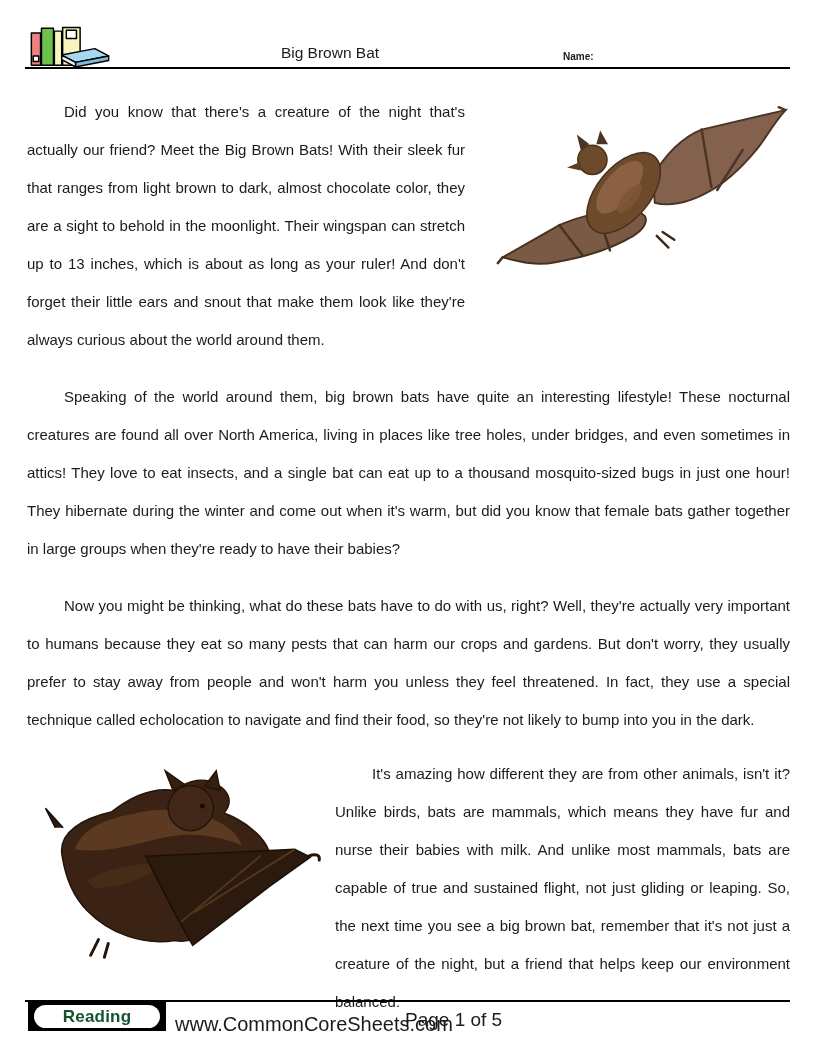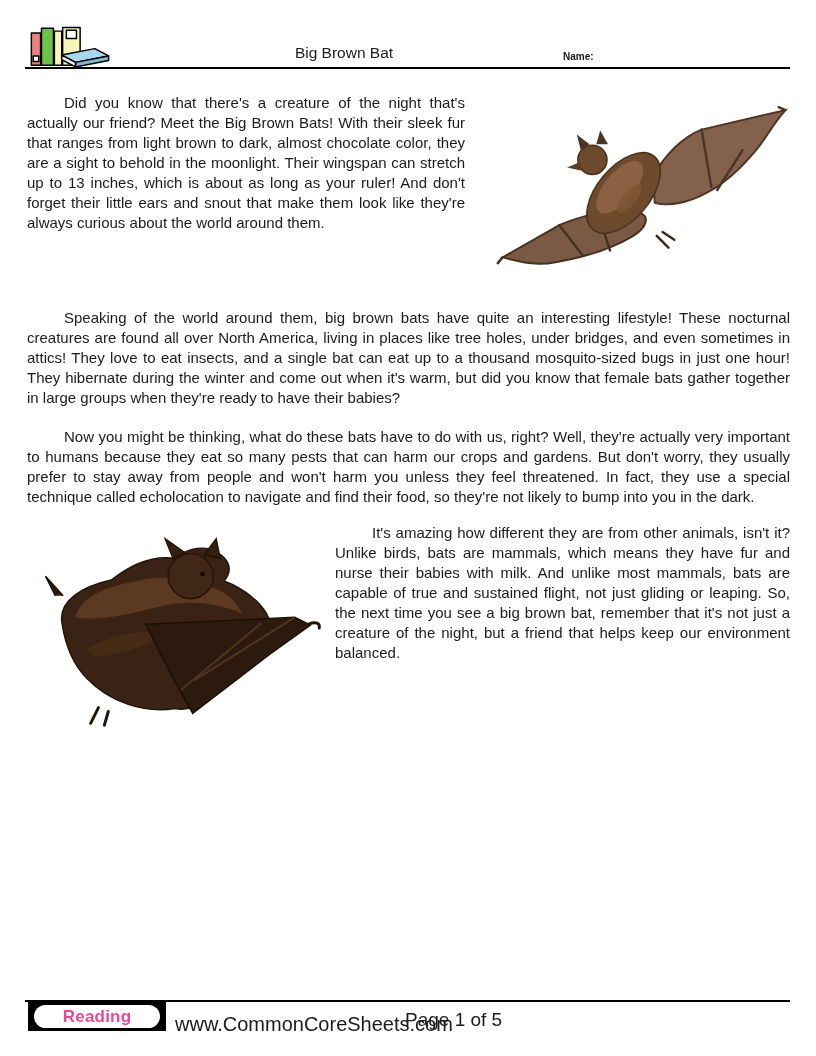--- a/index.html
+++ b/index.html
@@ -13,35 +13,35 @@
     overflow:hidden;
   }
 
   
   .header {
     position:absolute; left:25px; right:26px; top:0; height:67px;
     border-bottom:2.5px solid #000;
   }
   .logo { position:absolute; left:0px; bottom:0px; width:90px; height:46px; }
   .header-title {
-    position:absolute; left:319px; bottom:5px;
+    position:absolute; left:305px; bottom:5px;
     transform:translateX(-50%);
     font-size:15.5px; white-space:nowrap;
   }
   .name-label {
     position:absolute; left:538px; bottom:5px;
     font-size:10px; white-space:nowrap;font-weight:bold;
   }
 
   
   .content { position:absolute; left:27px; right:26px; top:69px; }
   p.passage {
     margin:0;
     font-size:15px;
-    line-height:20px;
+    line-height:38px;
     text-align:justify;
     text-indent:37px;
   }
   .row1 { display:flex; margin-top:24px; }
   .row1 .text-col { width:438px; flex:0 0 auto; }
   .row1 .img-col  { flex:1; padding-left:26px; }
   .para-2 { margin-top:19px !important; }
   .para-3 { margin-top:19px !important; }
   .row4 { display:flex; margin-top:16px;justify-content:space-between; }
   .row4 .img-col  { width:300px; flex:0 0 auto; padding-top:8px; }
@@ -58,21 +58,21 @@
     position:absolute; left:3px; top:0px;
     width:138px; height:29px;
     background:#000;
     display:flex; align-items:center; justify-content:center;
   }
   .badge-pill {
     background:#fff;
     width:126px; height:23px;
     border-radius:13px;
     display:flex; align-items:center; justify-content:center;
-    font-size:17px; font-weight:bold; color:#ec4899;
+    font-size:17px; font-weight:bold; color:#14532d;
     letter-spacing:0.2px;
   }
   .footer-url  { position:absolute; left:150px; top:11px; font-size:20px; }
   .footer-page { position:absolute; left:380px; top:7px; font-size:19px; }
 </style>
 </head>
 <body>
 
 <div class="page">
 

